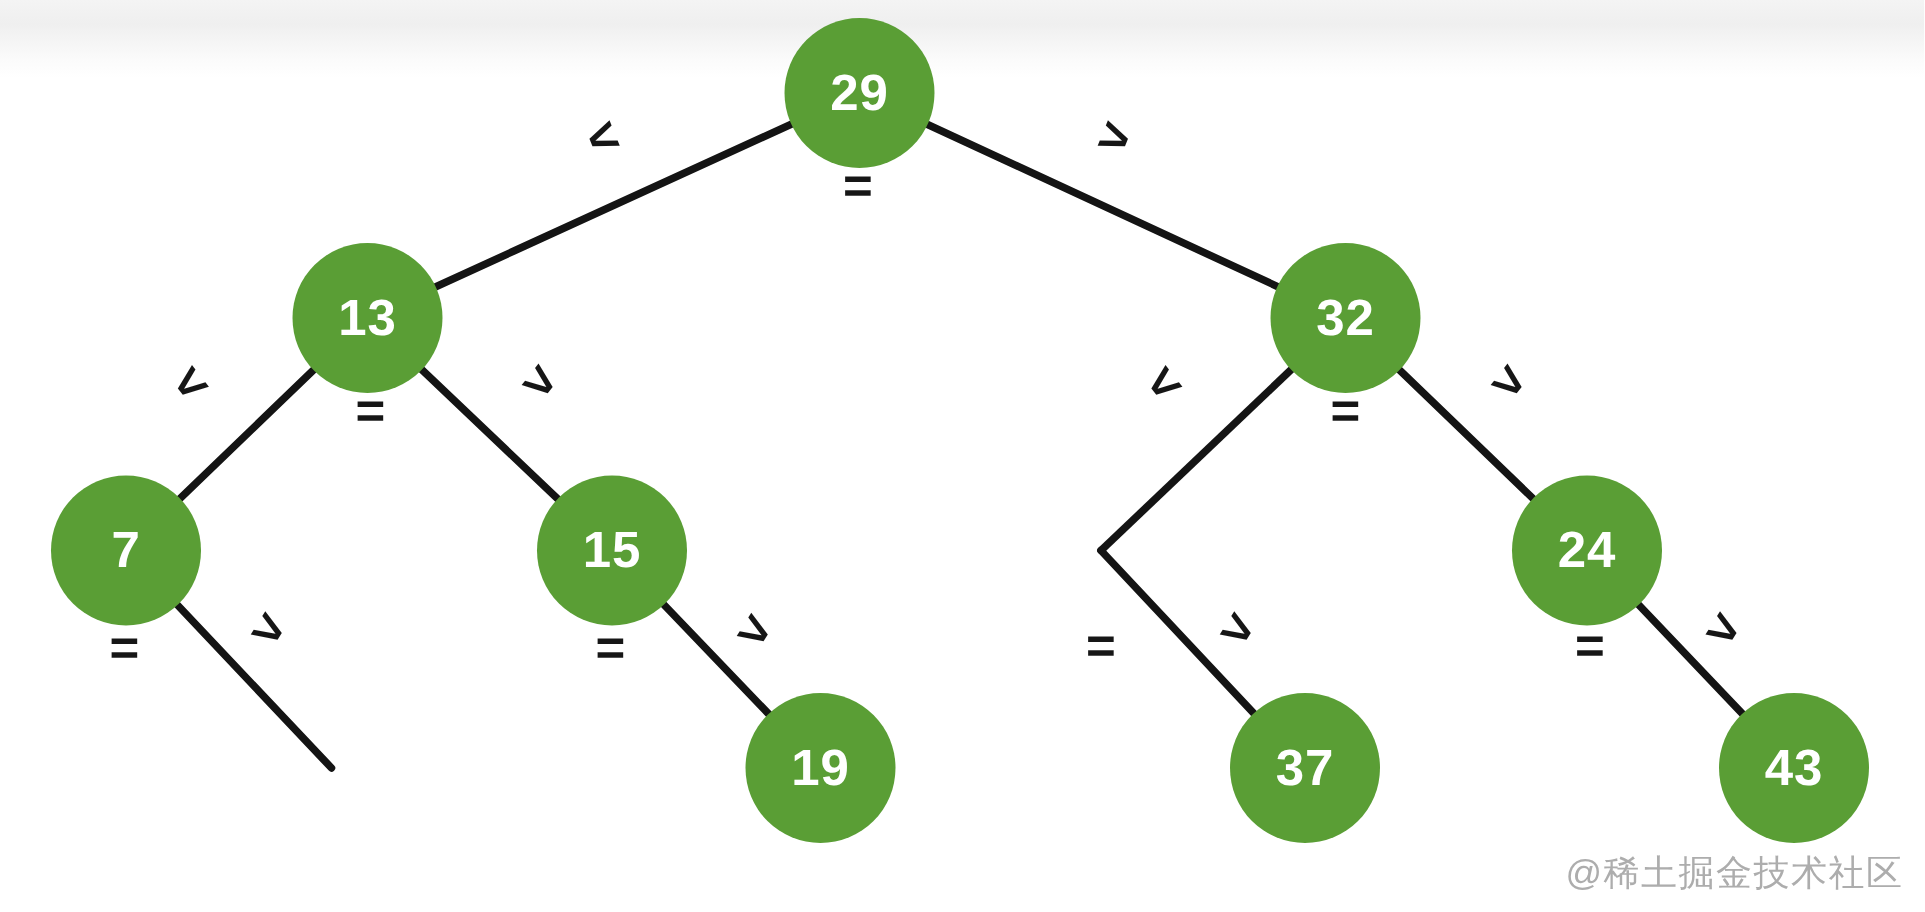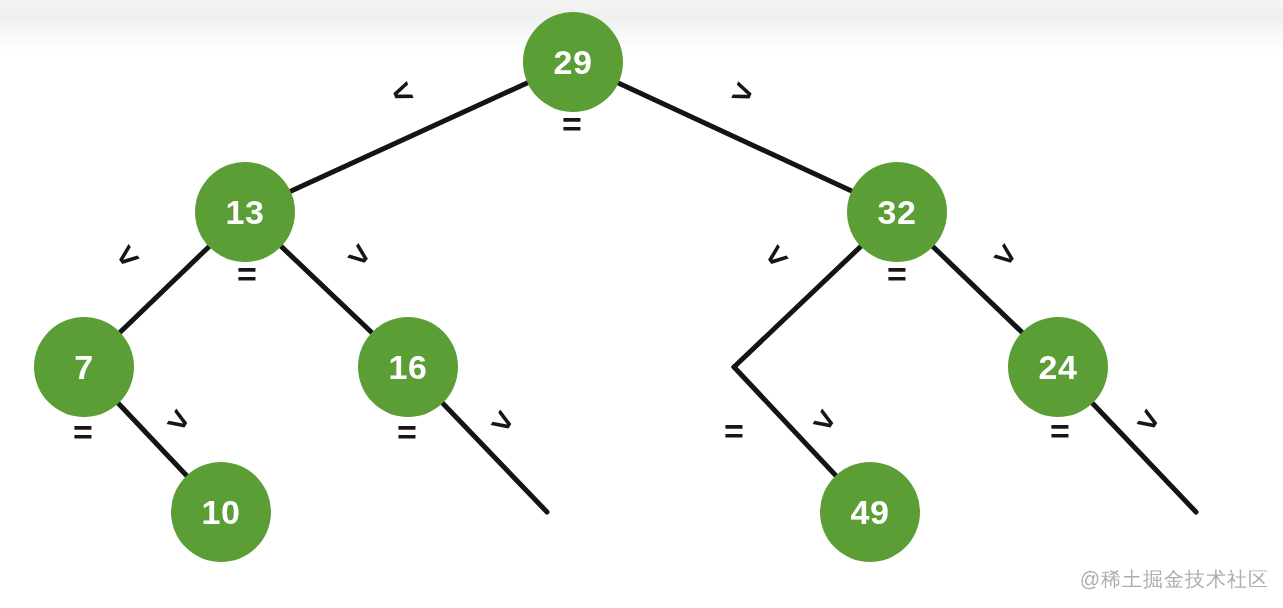--- a/index.html
+++ b/index.html
@@ -54,21 +54,21 @@
     color: var(--label-color, #161616);
     font-size: 34px;
     font-weight: bold;
     line-height: 1;
     white-space: nowrap;
   }
   .watermark {
     position: absolute;
     right: 14px;
     top: 566px;
-    font-size: 20px;
+    font-size: 24px;
     color: var(--watermark-color, #adadad);
     letter-spacing: 1px;
   }
 </style>
 </head>
 <body>
 
 <div class="canvas">
 
   <div class="top-fade"></div>
@@ -83,24 +83,25 @@
     <line class="edge" x1="897" y1="212" x2="734" y2="367" stroke="#141414"></line>
     <line class="edge" x1="897" y1="212" x2="1058" y2="367" stroke="#141414"></line>
     <line class="edge" x1="734" y1="367" x2="870" y2="512" stroke="#141414"></line>
     <line class="edge" x1="1058" y1="367" x2="1196" y2="512" stroke="#141414"></line>
   </svg>
 
   <div class="node" style="left:523px;  top:12px;">29</div>
   <div class="node" style="left:195px;  top:162px;">13</div>
   <div class="node" style="left:847px;  top:162px;">32</div>
   <div class="node" style="left:34px;   top:317px;">7</div>
-  <div class="node" style="left:358px;  top:317px;">16</div>
+  <div class="node" style="left:358px;  top:317px;">15</div>
   <div class="node" style="left:1008px; top:317px;">24</div>
-  <div class="node" style="left:171px;  top:462px;">10</div>
-  <div class="node" style="left:820px;  top:462px;">49</div>
+  <div class="node" style="left:497px;  top:462px;">19</div>
+  <div class="node" style="left:820px;  top:462px;">37</div>
+  <div class="node" style="left:1146px; top:462px;">43</div>
 
   <div class="edge-label" style="left:402px;  top:92px;  transform:translate(-50%,-50%) rotate(-22deg);">&lt;</div>
   <div class="edge-label" style="left:743px;  top:92px;  transform:translate(-50%,-50%) rotate(22deg);">&gt;</div>
   <div class="edge-label" style="left:572px;  top:124px; transform:translate(-50%,-50%);">=</div>
 
   <div class="edge-label" style="left:127px;  top:256px; transform:translate(-50%,-50%) rotate(-38deg);">&lt;</div>
   <div class="edge-label" style="left:360px;  top:255px; transform:translate(-50%,-50%) rotate(38deg);">&gt;</div>
   <div class="edge-label" style="left:247px;  top:274px; transform:translate(-50%,-50%);">=</div>
 
   <div class="edge-label" style="left:776px;  top:256px; transform:translate(-50%,-50%) rotate(-38deg);">&lt;</div>

